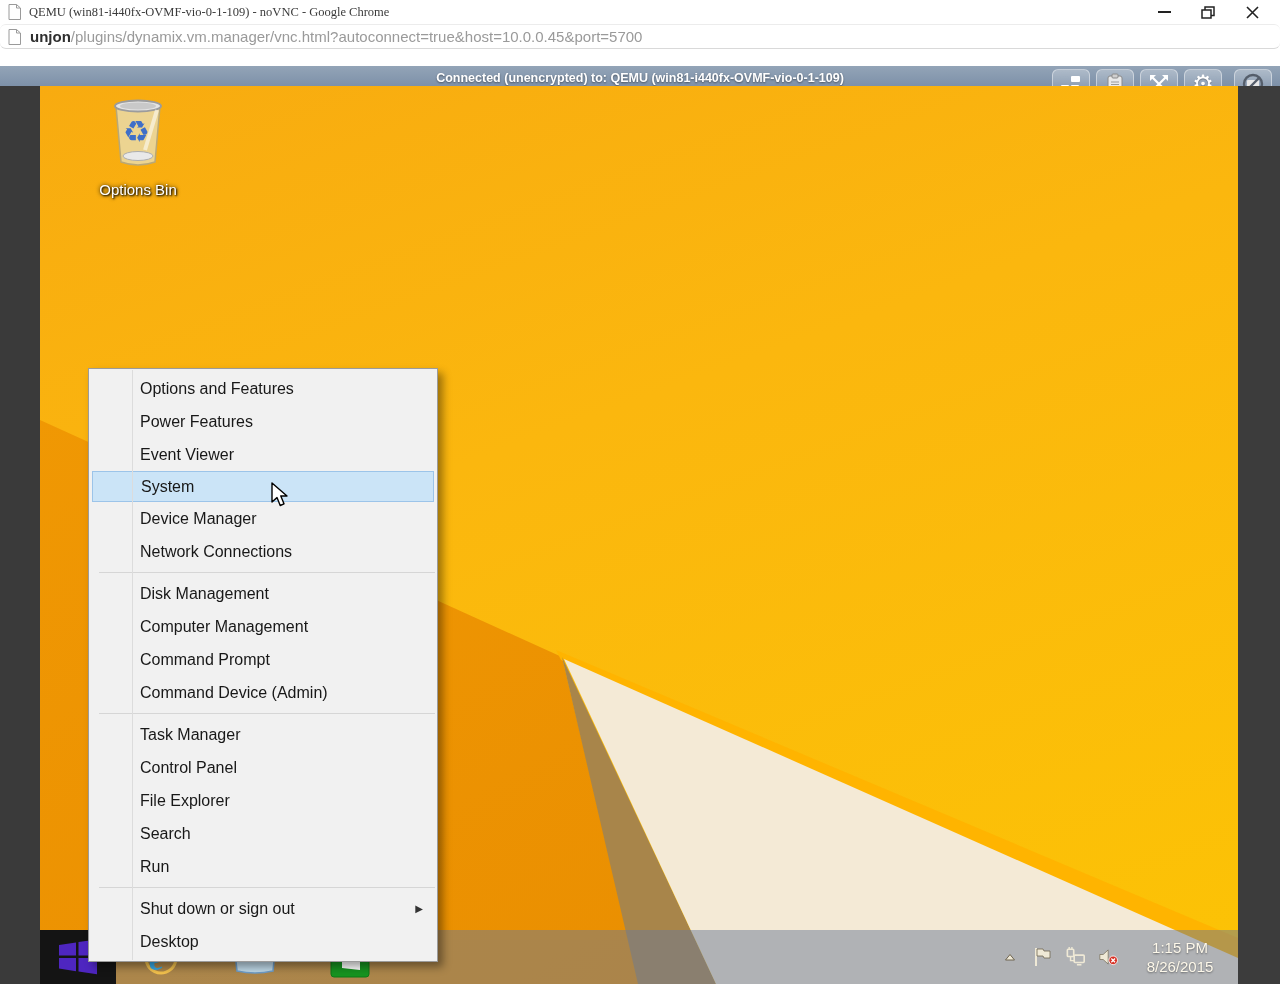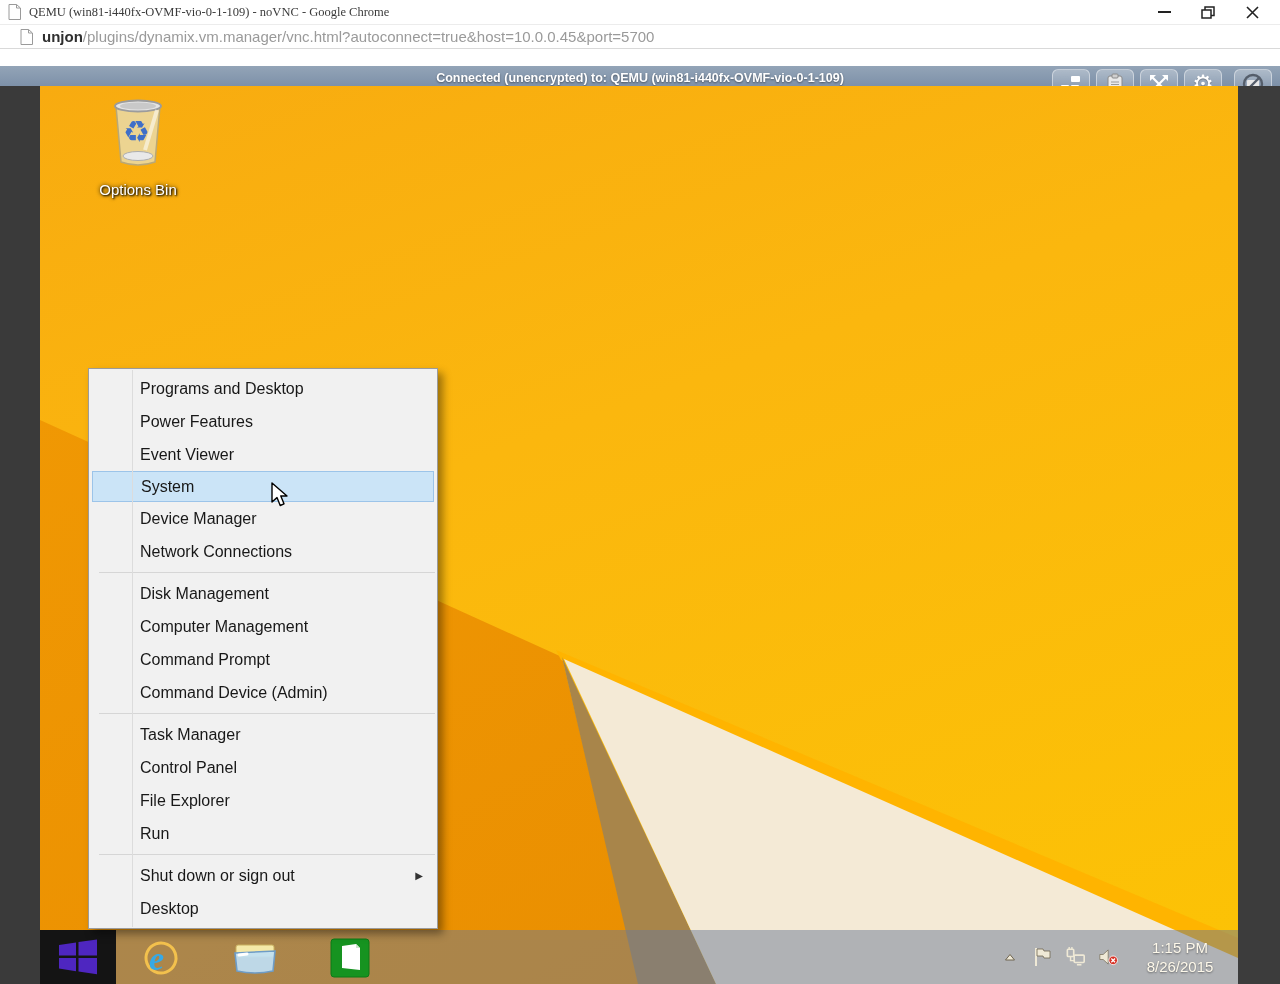--- a/index.html
+++ b/index.html
@@ -12,21 +12,21 @@
               background:#fff; display:flex; align-items:center; padding-left:8px;font-family:Liberation Serif, serif; }
   .page-icon { width:13px; height:16px; position:relative; flex:0 0 auto; }
   .page-icon svg { display:block; }
   .titlebar .title { margin-left:8px; font-size:12.5px; color:#3a3a3a; white-space:nowrap; }
   .win-controls { position:absolute; right:6px; top:0; height:24px; display:flex; align-items:center; }
   .win-btn { width:44px; height:24px; display:flex; align-items:center; justify-content:center; cursor:default; }
   .min-glyph { width:13px; height:0; border-top:2px solid #222; }
 
   .urlbar { position:absolute; left:0; top:24px; width:1280px; height:25px; background:#fff;
             border-top:1px solid #ececec; border-bottom:1px solid #d9d9d9;
-            display:flex; align-items:center; padding-left:20px; }
+            display:flex; align-items:center; padding-left:8px;border-radius:6px; }
   .urlbar .url { margin-left:9px; font-size:15px; color:#9a9a9a; white-space:nowrap; overflow:hidden; }
   .urlbar .url b { color:#2f2f2f; font-weight:bold; }
 
   
   .vncbar { position:absolute; left:0; top:66px; width:1280px; height:37px;
             background:linear-gradient(#93a4b7,#8295ac 45%,#6d819c);
             border-bottom:2px solid #54698a; }
   .vnc-status { position:absolute; left:0; top:5px; width:100%; text-align:center;
                 color:#fff; font-size:12.5px; font-weight:bold;
                 text-shadow:0 1px 2px rgba(0,0,0,.45); }
@@ -253,35 +253,36 @@
           </span>
           <span class="clock">
             <div>1:15 PM</div>
             <div>8/26/2015</div>
           </span>
         </div>
       </div>
     </div>
 
     <div class="menu">
-      <div class="mi">Programs and Desktop</div>
+      <div class="mi">Options and Features</div>
       <div class="mi">Power Features</div>
       <div class="mi">Event Viewer</div>
       <div class="mi hl" style="background: rgb(203, 228, 247); border-color: rgb(156, 196, 233);">System</div>
       <div class="mi">Device Manager</div>
       <div class="mi">Network Connections</div>
       <div class="sep"></div>
       <div class="mi">Disk Management</div>
       <div class="mi">Computer Management</div>
       <div class="mi">Command Prompt</div>
       <div class="mi">Command Device (Admin)</div>
       <div class="sep"></div>
       <div class="mi">Task Manager</div>
       <div class="mi">Control Panel</div>
       <div class="mi">File Explorer</div>
+      <div class="mi">Search</div>
       <div class="mi">Run</div>
       <div class="sep"></div>
       <div class="mi">
         <span>Shut down or sign out</span>
         <span class="sub-arrow">▶</span>
       </div>
       <div class="mi">Desktop</div>
     </div>
 
     <svg class="cursor" width="24" height="26" viewBox="0 0 24 26">

